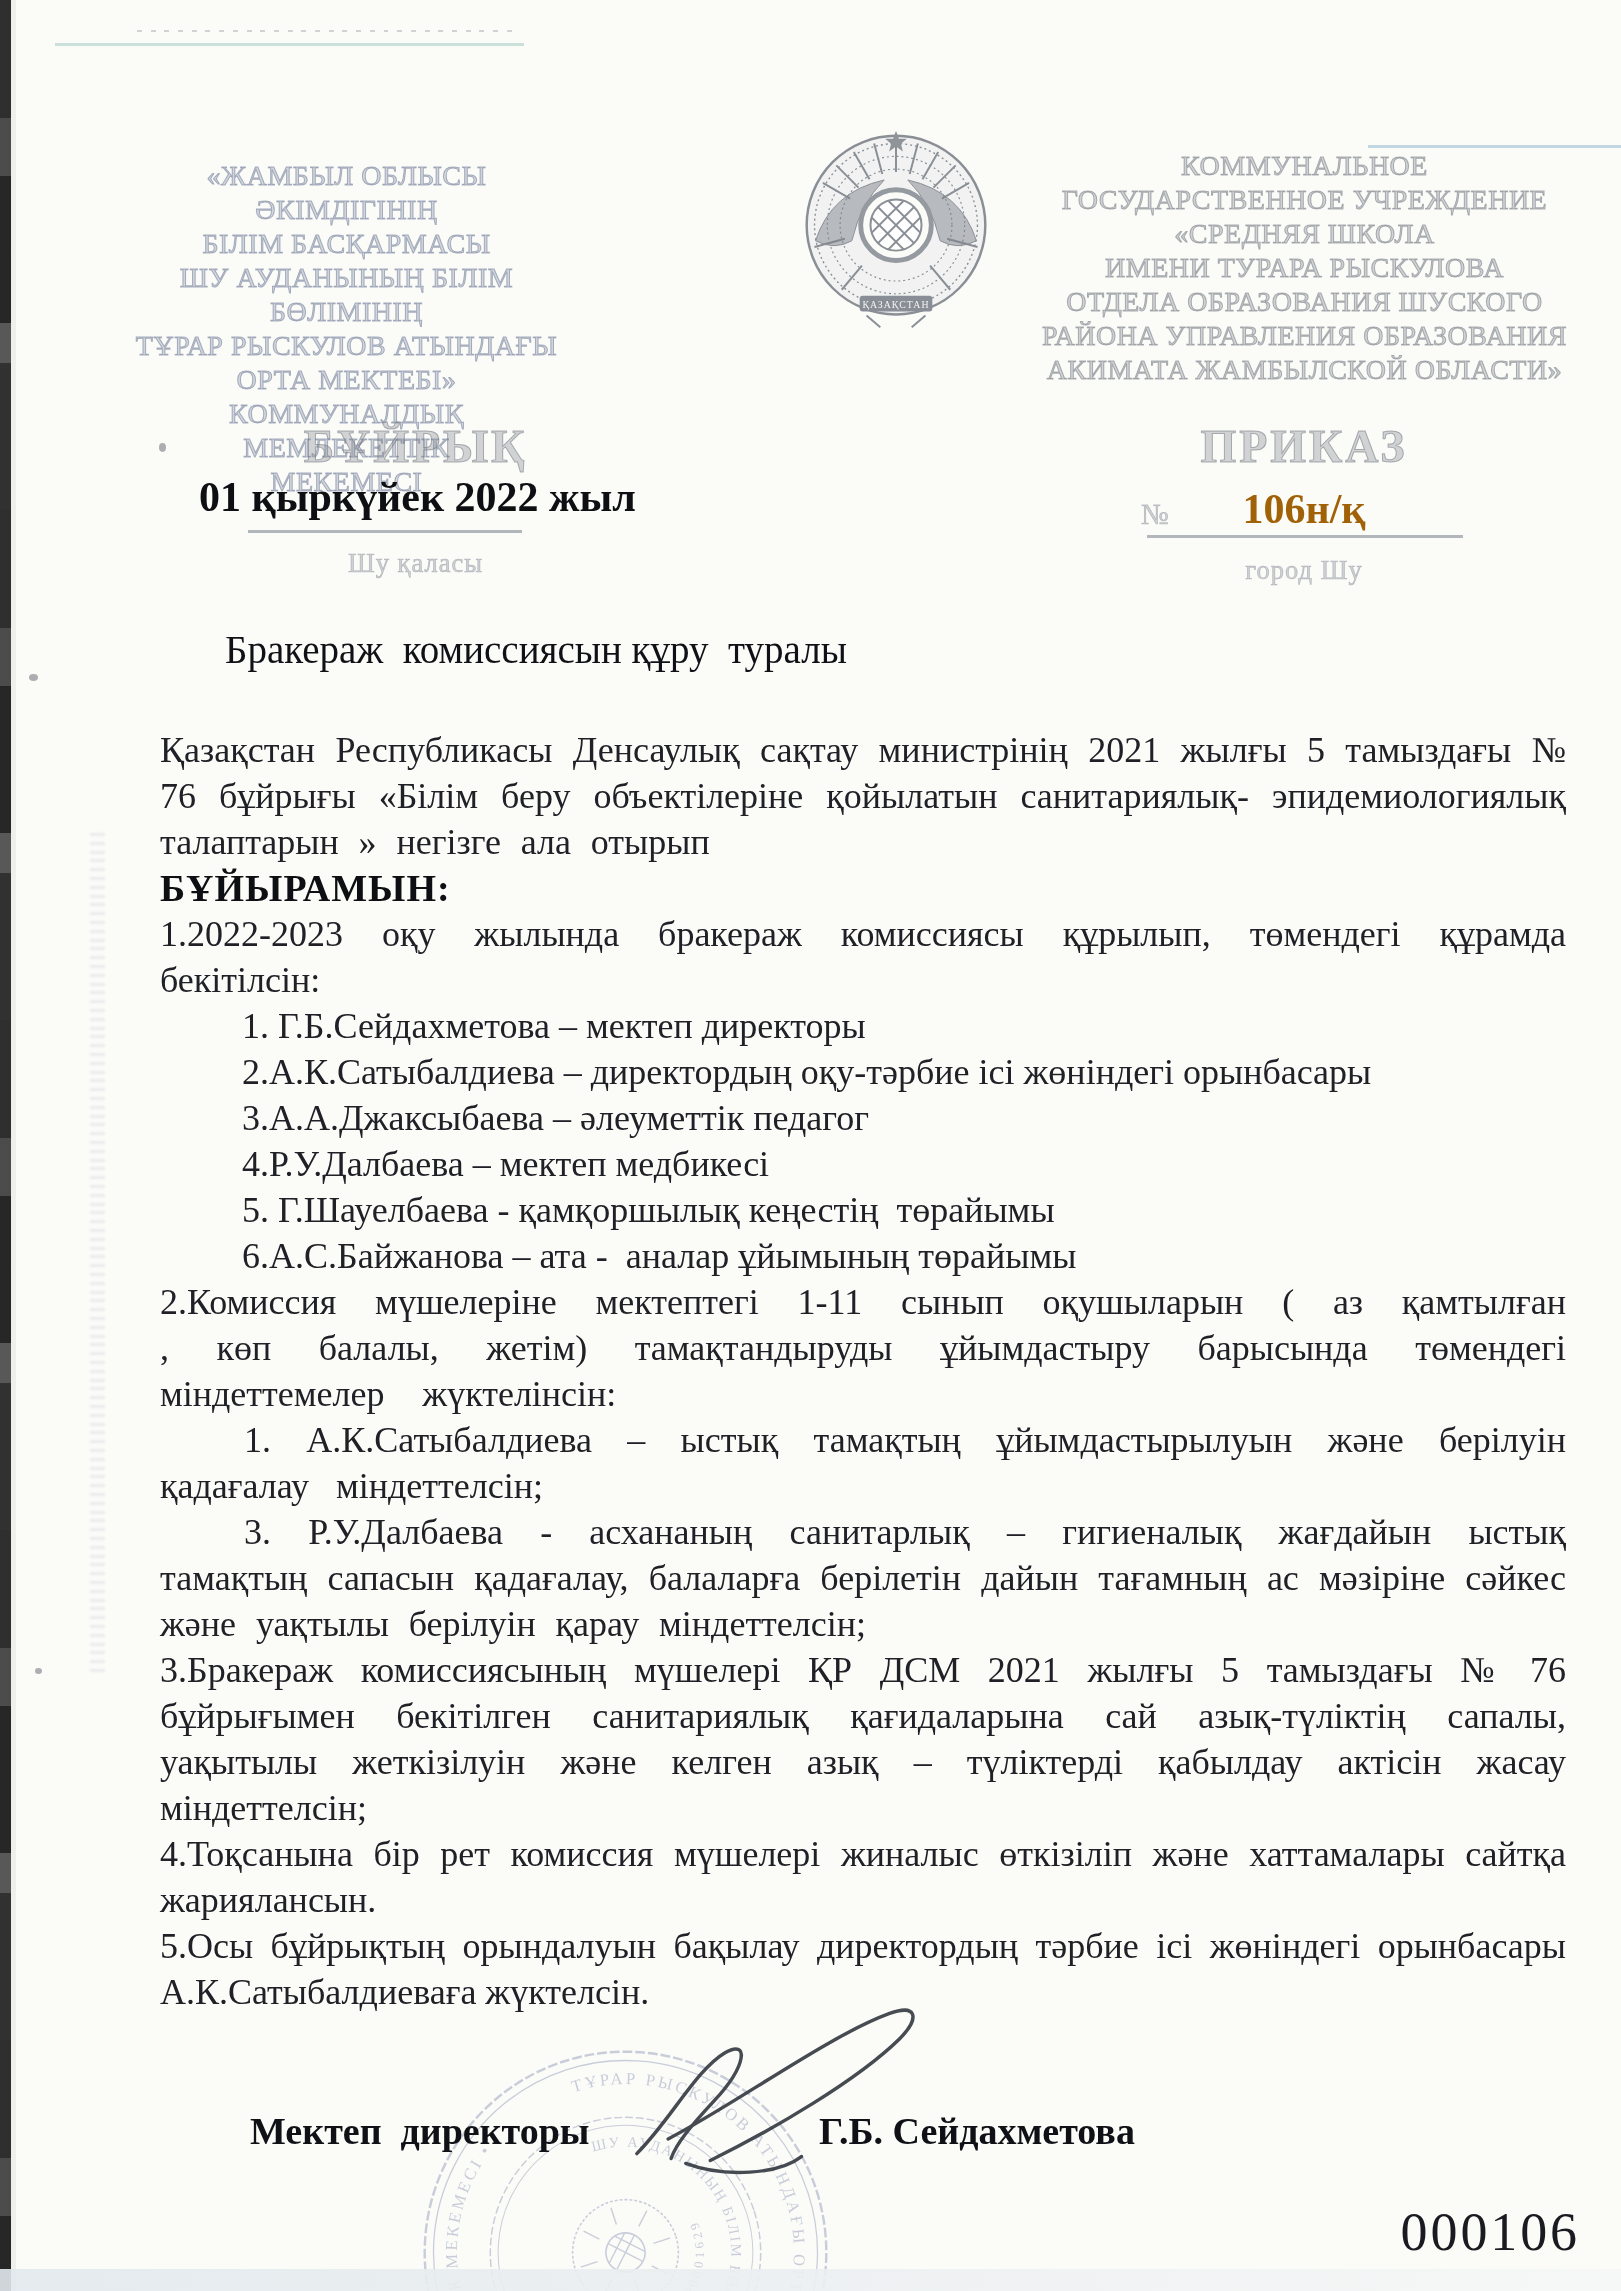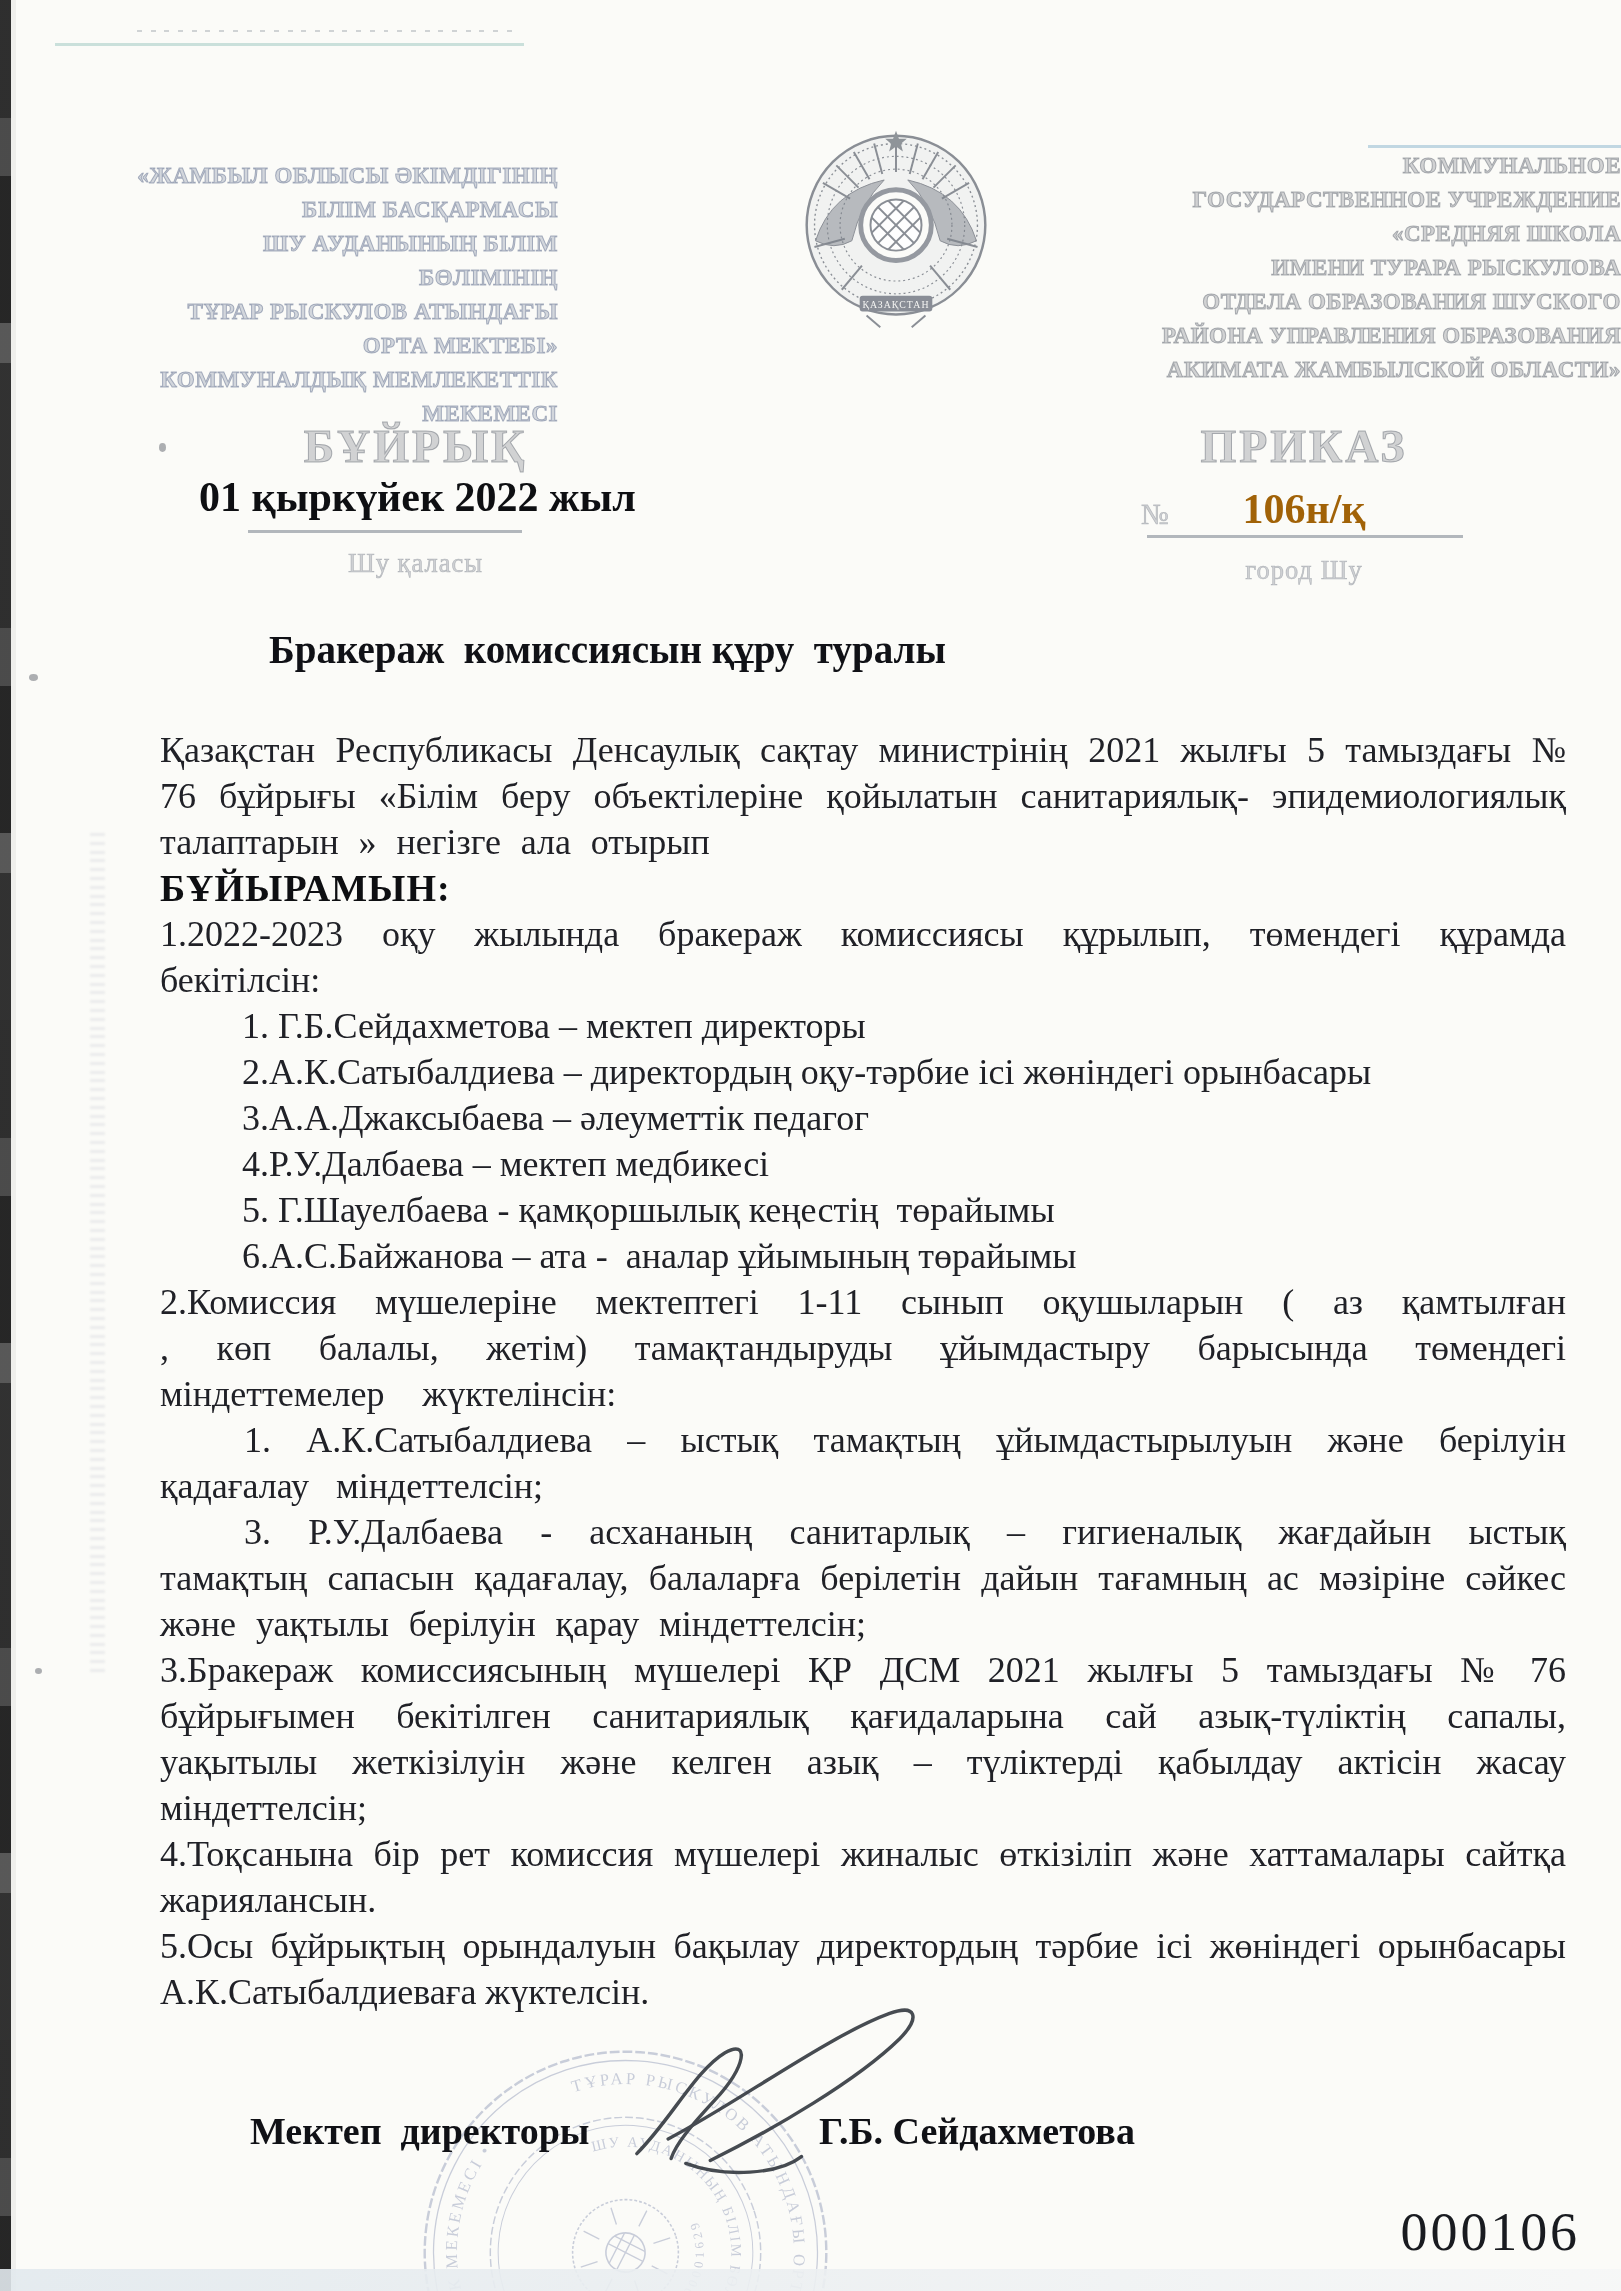--- a/index.html
+++ b/index.html
@@ -22,38 +22,38 @@
     background:linear-gradient(90deg,#e2e9ee,#edf0f2 55%,#f6f7f7);opacity:.9;}
   .speck{position:absolute;background:#6b6f76;border-radius:50%;opacity:.55;}
   .bleed{position:absolute;left:90px;top:833px;width:14.7px;height:843px;
     background:repeating-linear-gradient(180deg,rgba(90,100,125,.20) 0 2.9px,transparent 2.9px 8.8px);
     filter:blur(1px);opacity:.5;}
   
   .hollow-blue{color:rgba(124,136,162,.32);-webkit-text-stroke:1px rgba(108,121,150,.55);}
   .hollow-gray{color:rgba(128,132,141,.34);-webkit-text-stroke:1px rgba(113,118,128,.55);}
   .hollow-soft{color:rgba(140,145,155,.40);-webkit-text-stroke:0.6px rgba(130,135,146,.5);}
   
-  .org{position:absolute;text-align:right;font-weight:bold;font-size:23px;line-height:34px;letter-spacing:0.5px;}
+  .org{position:absolute;text-align:center;font-weight:normal;font-size:28px;line-height:34px;letter-spacing:0.5px;}
   .org-left{left:135px;top:159px;width:423px;}
   .org-right{left:988px;top:149px;width:633px;}
   .emblem{position:absolute;left:790px;top:123px;width:212px;height:214px;}
   
   .order-kk{position:absolute;left:199px;top:420px;width:433px;text-align:center;}
   .order-ru{position:absolute;left:1096px;top:420px;width:416px;text-align:center;}
   .order-label{font-size:46px;font-weight:bold;letter-spacing:2.9px;}
   .order-date{margin-top:0;font-size:42px;font-weight:bold;color:#0e0f12;white-space:nowrap;}
   .rule{position:relative;height:2.9px;background:#9aa0a8;opacity:.75;}
   .rule-kk{margin:8.8px 0 0 49px;width:274px;}
   .num-row{position:relative;margin-top:11.8px;height:55px;}
   .num-sign{position:absolute;left:45px;top:13.7px;font-size:29px;}
   .order-num{font-size:42px;font-weight:bold;color:#a16207;}
   .rule-ru{margin:2px 0 0 51px;width:316px;}
   .place{margin-top:15.7px;font-size:26.5px;letter-spacing:1px;}
   
-  .doc-title{position:absolute;left:225px;top:627px;font-size:39px;font-weight:bold;color:#101116;white-space:pre;margin-left:44px;}
+  .doc-title{position:absolute;left:225px;top:627px;font-size:39px;font-weight:normal;color:#101116;white-space:pre;}
   .body-block{position:absolute;left:160px;top:727px;width:1406px;font-size:36px;line-height:46px;}
   .body-block p{margin:0;text-align:justify;}
   .sp1{word-spacing:.30em;}
   .sp2{word-spacing:.80em;}
   .sp3{word-spacing:.50em;}
   .sp4{word-spacing:.30em;}
   .decree{display:block;font-weight:bold;font-size:38px;color:#0e0f12;letter-spacing:1px;}
   .member{padding-left:82px;text-align:left;white-space:pre-wrap;}
   .duty{text-indent:84px;}
   

